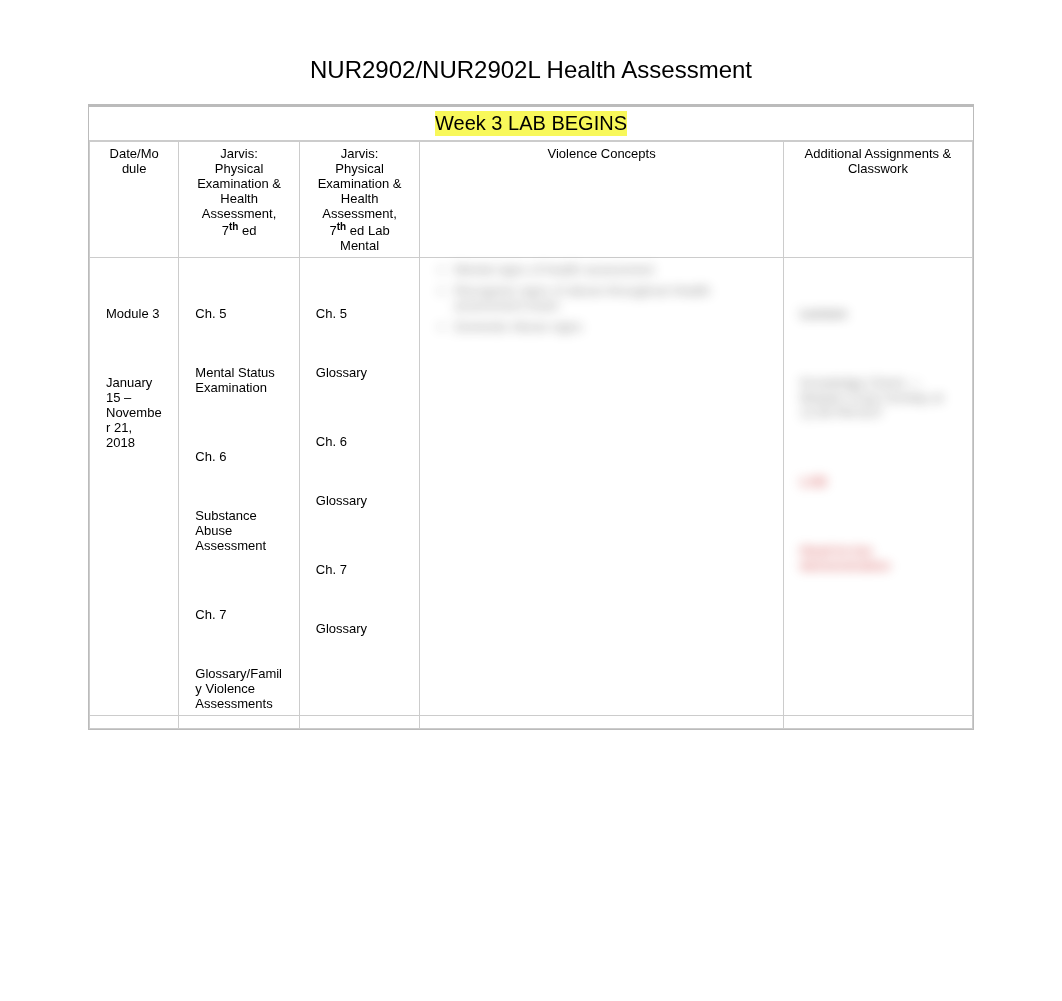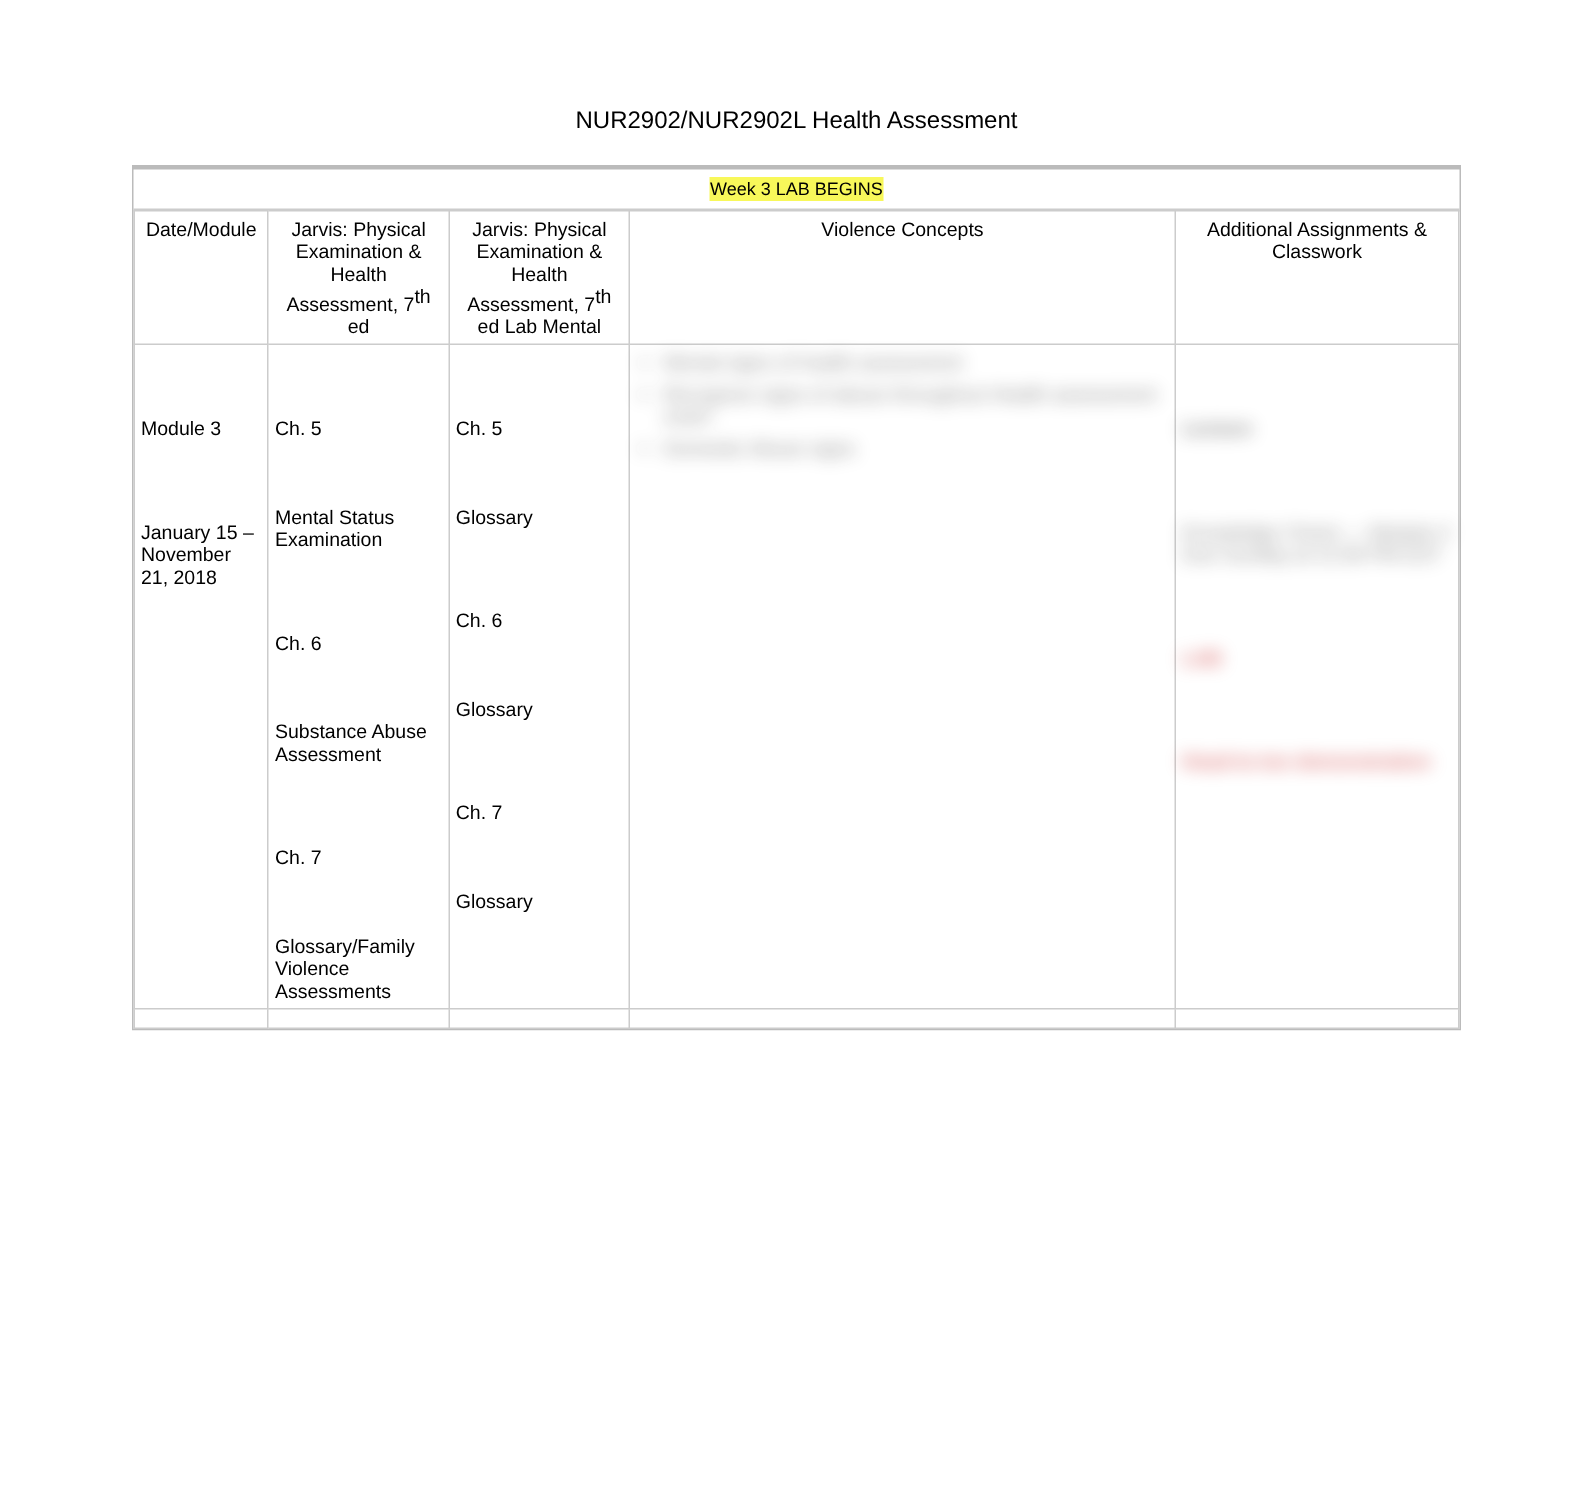--- a/index.html
+++ b/index.html
@@ -9,64 +9,64 @@
     font-family: Arial, Helvetica, sans-serif;
     background: #ffffff;
     color: #000000;
   }
   .page {
     width: 1062px;
     position: relative;
   }
   .title {
     text-align: center;
-    font-size: 16px;
-    margin-top: 72px;
+    font-size: 24px;
+    margin-top: 56px;
     margin-bottom: 20px;
   }
   .table-wrap {
     margin: 0 88px;
     border: 1px solid #bbb;
     border-top: 3px solid #bbb;
     background: #fff;
   }
   .banner-row {
     text-align: center;
     padding: 4px 0 4px 0;
     border-bottom: 1px solid #ccc;
   }
   .banner-text {
     display: inline-block;
     background: #f8f85a;
     padding: 1px 0;
-    font-size: 12px;
+    font-size: 20px;
   }
   table {
     border-collapse: collapse;
     width: 100%;
     table-layout: fixed;
   }
   th, td {
     border: 1px solid #ccc;
     font-size: 13px;
     vertical-align: top;
-    padding: 4px 4px;
+    padding: 4px 16px;
     word-wrap: break-word;
   }
   th {
     font-weight: normal;
     text-align: center;
     background: #ffffff;
   }
   .col-date   { width: 86px; }
   .col-text1  { width: 116px; }
   .col-text2  { width: 116px; }
   .col-learn  { width: 350px; }
   .col-assign { width: 182px; }
-  sup { font-size: 13px; }
+  sup { font-size: 10px; font-weight: bold; }
   .hdr-multi span { display: block; }
   .body-cell span { display: block; margin-top: 44px; }
   .spacer { height: 10px; }
   ul.bullets {
     margin: 0 0 0 18px;
     padding: 0;
   }
   ul.bullets li {
     margin-bottom: 6px;
   }

